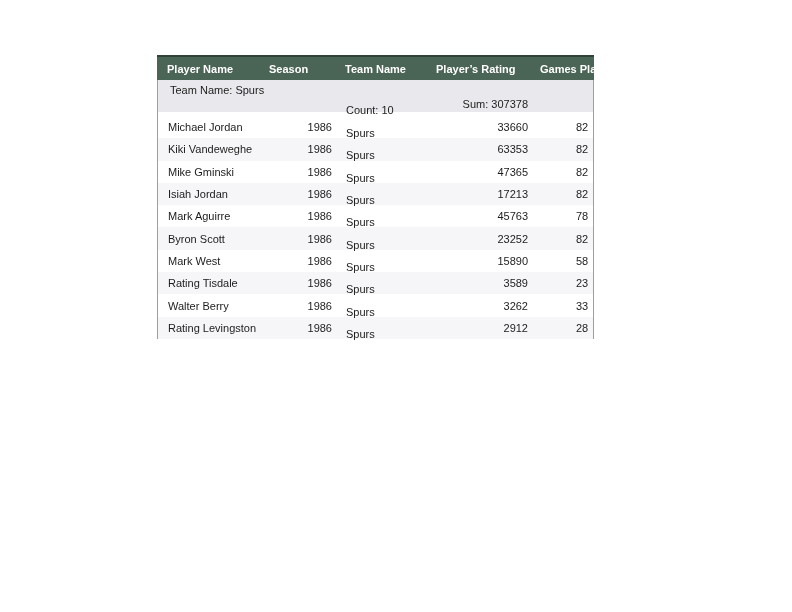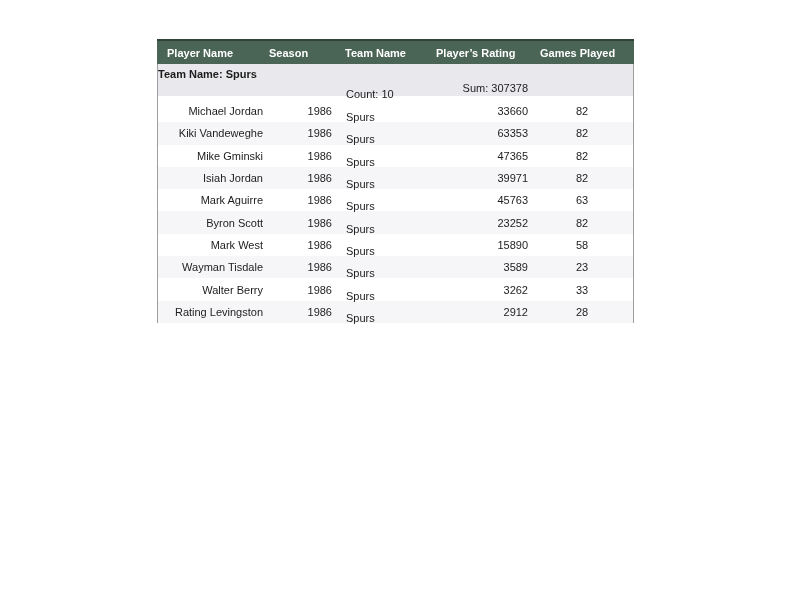--- a/index.html
+++ b/index.html
@@ -13,22 +13,22 @@
     height: 612px;
     background: #ffffff;
     overflow: hidden;
     font-family: "Liberation Sans", "DejaVu Sans", sans-serif;
     font-size: 11px;
     color: var(--text, #1c1c1c);
   }
   .report-table {
     position: absolute;
     left: 157px;
-    top: 39px;
-    width: 477px;
+    top: 55px;
+    width: 437px;
     border-top: 2px solid var(--header-top-border, #2f4437);
     box-sizing: content-box;
   }
   .grid-row {
     display: grid;
     grid-template-columns: 105px 75px 93px 105px 99px;
     box-sizing: border-box;
   }
   .header-row {
     background: var(--header-bg, #4a6455);
@@ -45,22 +45,22 @@
   .h5 { padding-left: 5px; }
 
   .group-section {
     background: var(--group-bg, #e9e9ed);
     border-left: 1px solid var(--side-border, #9e9e9e);
     border-right: 1px solid var(--side-border, #9e9e9e);
     box-sizing: border-box;
     height: 32px;
   }
   .group-title {
-    font-weight: bold;
-    padding: 4px 0 0 0;
+    font-weight: normal;
+    padding: 4px 0 0 12px;
     height: 13px;
     line-height: 13px;
     white-space: nowrap;
   }
   .group-stats {
     height: 15px;
     align-items: center;
     line-height: 15px;
   }
   .group-stats .c3 { padding-left: 8px; text-align: left; }
@@ -81,21 +81,21 @@
   }
   .data-row {
     height: 22.3px;
     align-items: center;
     background: var(--row-bg, #ffffff);
   }
   .rows .data-row:nth-child(even) {
     background: var(--band-bg, #f6f6f9);
   }
   .cell { white-space: nowrap; overflow: hidden; }
-  .c1 { text-align: right;  padding-left: 10px; }
+  .c1 { text-align: left;  padding-left: 10px; }
   .c2 { text-align: right; padding-right: 6px; }
   .c3 { text-align: left;  padding-left: 8px; margin-top: 12px; }
   .c4 { text-align: right; padding-right: 8px; }
   .c5 { text-align: center; padding-right: 7px; }
 </style>
 </head>
 <body>
 
 <div class="page">
   <div class="report-table">
@@ -144,50 +144,50 @@
         <div class="cell c2">1986</div>
         <div class="cell c3">Spurs</div>
         <div class="cell c4">47365</div>
         <div class="cell c5">82</div>
       </div>
 
       <div class="grid-row data-row">
         <div class="cell c1">Isiah Jordan</div>
         <div class="cell c2">1986</div>
         <div class="cell c3">Spurs</div>
-        <div class="cell c4">39971</div>
+        <div class="cell c4">17213</div>
         <div class="cell c5">82</div>
       </div>
 
       <div class="grid-row data-row">
         <div class="cell c1">Mark Aguirre</div>
         <div class="cell c2">1986</div>
         <div class="cell c3">Spurs</div>
         <div class="cell c4">45763</div>
-        <div class="cell c5">63</div>
+        <div class="cell c5">78</div>
       </div>
 
       <div class="grid-row data-row">
         <div class="cell c1">Byron Scott</div>
         <div class="cell c2">1986</div>
         <div class="cell c3">Spurs</div>
         <div class="cell c4">23252</div>
         <div class="cell c5">82</div>
       </div>
 
       <div class="grid-row data-row">
         <div class="cell c1">Mark West</div>
         <div class="cell c2">1986</div>
         <div class="cell c3">Spurs</div>
         <div class="cell c4">15890</div>
         <div class="cell c5">58</div>
       </div>
 
       <div class="grid-row data-row">
-        <div class="cell c1">Wayman Tisdale</div>
+        <div class="cell c1">Rating Tisdale</div>
         <div class="cell c2">1986</div>
         <div class="cell c3">Spurs</div>
         <div class="cell c4">3589</div>
         <div class="cell c5">23</div>
       </div>
 
       <div class="grid-row data-row">
         <div class="cell c1">Walter Berry</div>
         <div class="cell c2">1986</div>
         <div class="cell c3">Spurs</div>

